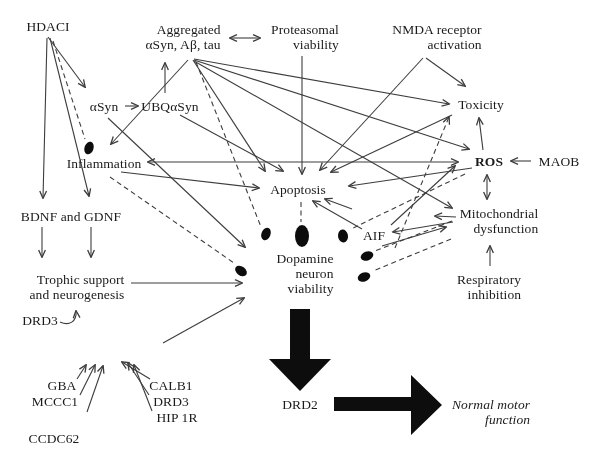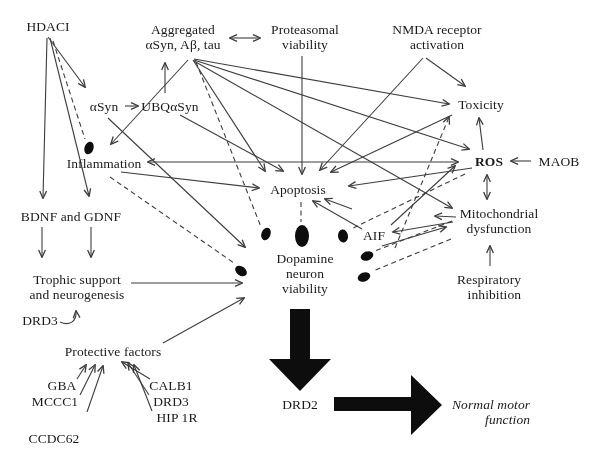--- a/index.html
+++ b/index.html
@@ -4,21 +4,21 @@
 <style>
   html,body{margin:0;padding:0;background:#fff;}
   .canvas{
     position:relative;width:600px;height:456px;background:#ffffff;
     font-family:"Liberation Serif","DejaVu Serif",serif;
     color:#1a1a1a;overflow:hidden;
   }
   .canvas svg{position:absolute;left:0;top:0;}
   .node{
     position:absolute;transform:translate(-50%,-50%);
-    font-size:13.5px;line-height:15px;text-align:center;
+    font-size:13.5px;line-height:15px;text-align:right;
     white-space:pre-line;letter-spacing:0.1px;
   }
   .node.left-align{transform:translate(0,-50%);text-align:right;}
   
   [data-name="node-hdaci"]{left:48px;top:26px;}
   [data-name="node-aggregated"]{left:183px;top:37px;}
   [data-name="node-proteasomal"]{left:305px;top:37px;}
   [data-name="node-nmda"]{left:437px;top:37px;}
   [data-name="node-asyn"]{left:104px;top:106px;}
   [data-name="node-ubqasyn"]{left:170px;top:106px;}
@@ -147,21 +147,20 @@
   <div class="node" data-name="node-mitochondrial">Mitochondrial
 dysfunction</div>
   <div class="node" data-name="node-dopamine-viability">Dopamine
 neuron
 viability</div>
   <div class="node" data-name="node-trophic">Trophic support
 and neurogenesis</div>
   <div class="node left-align" data-name="node-respiratory">Respiratory
 inhibition</div>
   <div class="node" data-name="node-drd3-up">DRD3</div>
-  <div class="node" data-name="node-protective-factors">Protective factors</div>
   <div class="node" data-name="node-gba">GBA</div>
   <div class="node" data-name="node-mccc1">MCCC1</div>
   <div class="node" data-name="node-ccdc62">CCDC62</div>
   <div class="node" data-name="node-calb1">CALB1</div>
   <div class="node" data-name="node-drd3">DRD3</div>
   <div class="node" data-name="node-hip1r">HIP 1R</div>
   <div class="node" data-name="node-drd2">DRD2</div>
   <div class="node left-align" data-name="node-normal-motor">Normal motor
 function</div>
 

